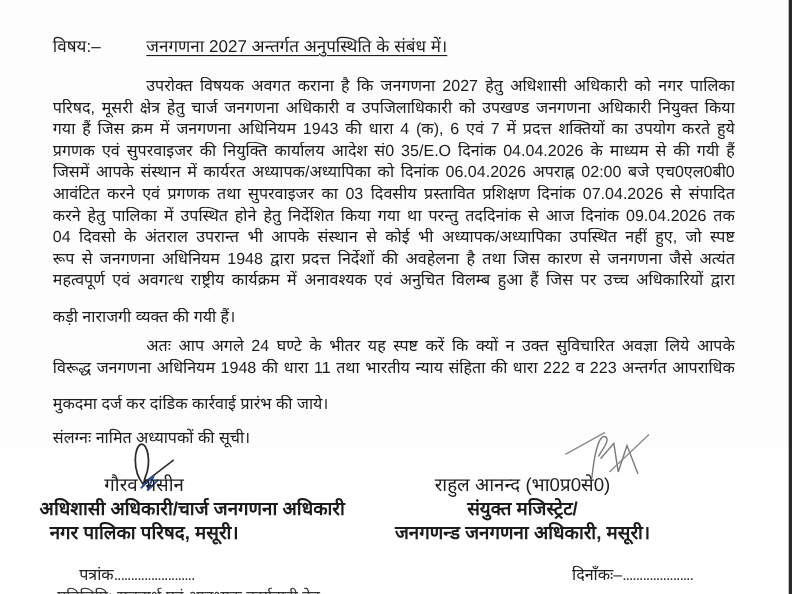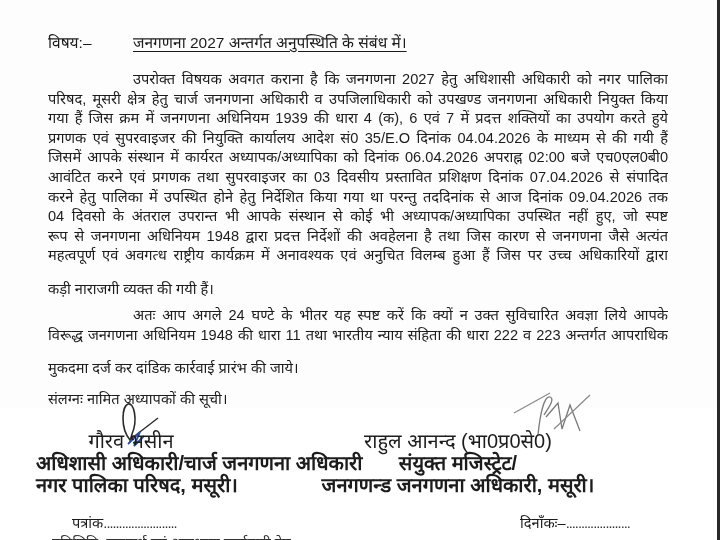--- a/index.html
+++ b/index.html
@@ -77,26 +77,26 @@
       position: absolute;
       left: 48px;
       top: 389px;
       font-size: 14.6px;
       line-height: 20px;
       white-space: nowrap;
     }
     .sig-block {
       position: absolute;
       text-align: center;
-      font-size: 20px;
+      font-size: 17px;
       line-height: 22px;
       white-space: nowrap;
     }
     .sig-left { left: 36px; top: 430px; width: 190px; }
-    .sig-right { left: 308px; top: 430px; width: 300px; }
+    .sig-right { left: 325px; top: 430px; width: 300px; }
     .sig-name { display: block; }
     .sig-title { display: block; font-weight: bold; }
     .sig-office { display: block; font-weight: bold; }
     .signature-svg {
       position: absolute;
       pointer-events: none;
     }
     .footer-ref {
       position: absolute;
       left: 48px;
@@ -131,21 +131,21 @@
 <div class="page">
 
   <div class="subject-row">
     <span class="subject-label">विषय:–</span>
     <span class="subject-text">जनगणना 2027 अन्तर्गत अनुपस्थिति के संबंध में।</span>
   </div>
 
   <div class="body-text para1">
     <span class="line indent">उपरोक्त विषयक अवगत कराना है कि जनगणना 2027 हेतु अधिशासी अधिकारी को नगर पालिका</span>
     <span class="line">परिषद, मूसरी क्षेत्र हेतु चार्ज जनगणना अधिकारी व उपजिलाधिकारी को उपखण्ड जनगणना अधिकारी नियुक्त किया</span>
-    <span class="line">गया हैं जिस क्रम में जनगणना अधिनियम 1939 की धारा 4 (क), 6 एवं 7 में प्रदत्त शक्तियों का उपयोग करते हुये</span>
+    <span class="line">गया हैं जिस क्रम में जनगणना अधिनियम 1943 की धारा 4 (क), 6 एवं 7 में प्रदत्त शक्तियों का उपयोग करते हुये</span>
     <span class="line">प्रगणक एवं सुपरवाइजर की नियुक्ति कार्यालय आदेश सं0 35/E.O दिनांक 04.04.2026 के माध्यम से की गयी हैं</span>
     <span class="line">जिसमें आपके संस्थान में कार्यरत अध्यापक/अध्यापिका को दिनांक 06.04.2026 अपराह्न 02:00 बजे एच0एल0बी0</span>
     <span class="line">आवंटित करने एवं प्रगणक तथा सुपरवाइजर का 03 दिवसीय प्रस्तावित प्रशिक्षण दिनांक 07.04.2026 से संपादित</span>
     <span class="line">करने हेतु पालिका में उपस्थित होने हेतु निर्देशित किया गया था परन्तु तददिनांक से आज दिनांक 09.04.2026 तक</span>
     <span class="line">04 दिवसो के अंतराल उपरान्त भी आपके संस्थान से कोई भी अध्यापक/अध्यापिका उपस्थित नहीं हुए, जो स्पष्ट</span>
     <span class="line">रूप से जनगणना अधिनियम 1948 द्वारा प्रदत्त निर्देशों की अवहेलना है तथा जिस कारण से जनगणना जैसे अत्यंत</span>
     <span class="line">महत्वपूर्ण एवं अवगत्ध राष्ट्रीय कार्यक्रम में अनावश्यक एवं अनुचित विलम्ब हुआ हैं जिस पर उच्च अधिकारियों द्वारा</span>
     <span class="line last">कड़ी नाराजगी व्यक्त की गयी हैं।</span>
   </div>
 

